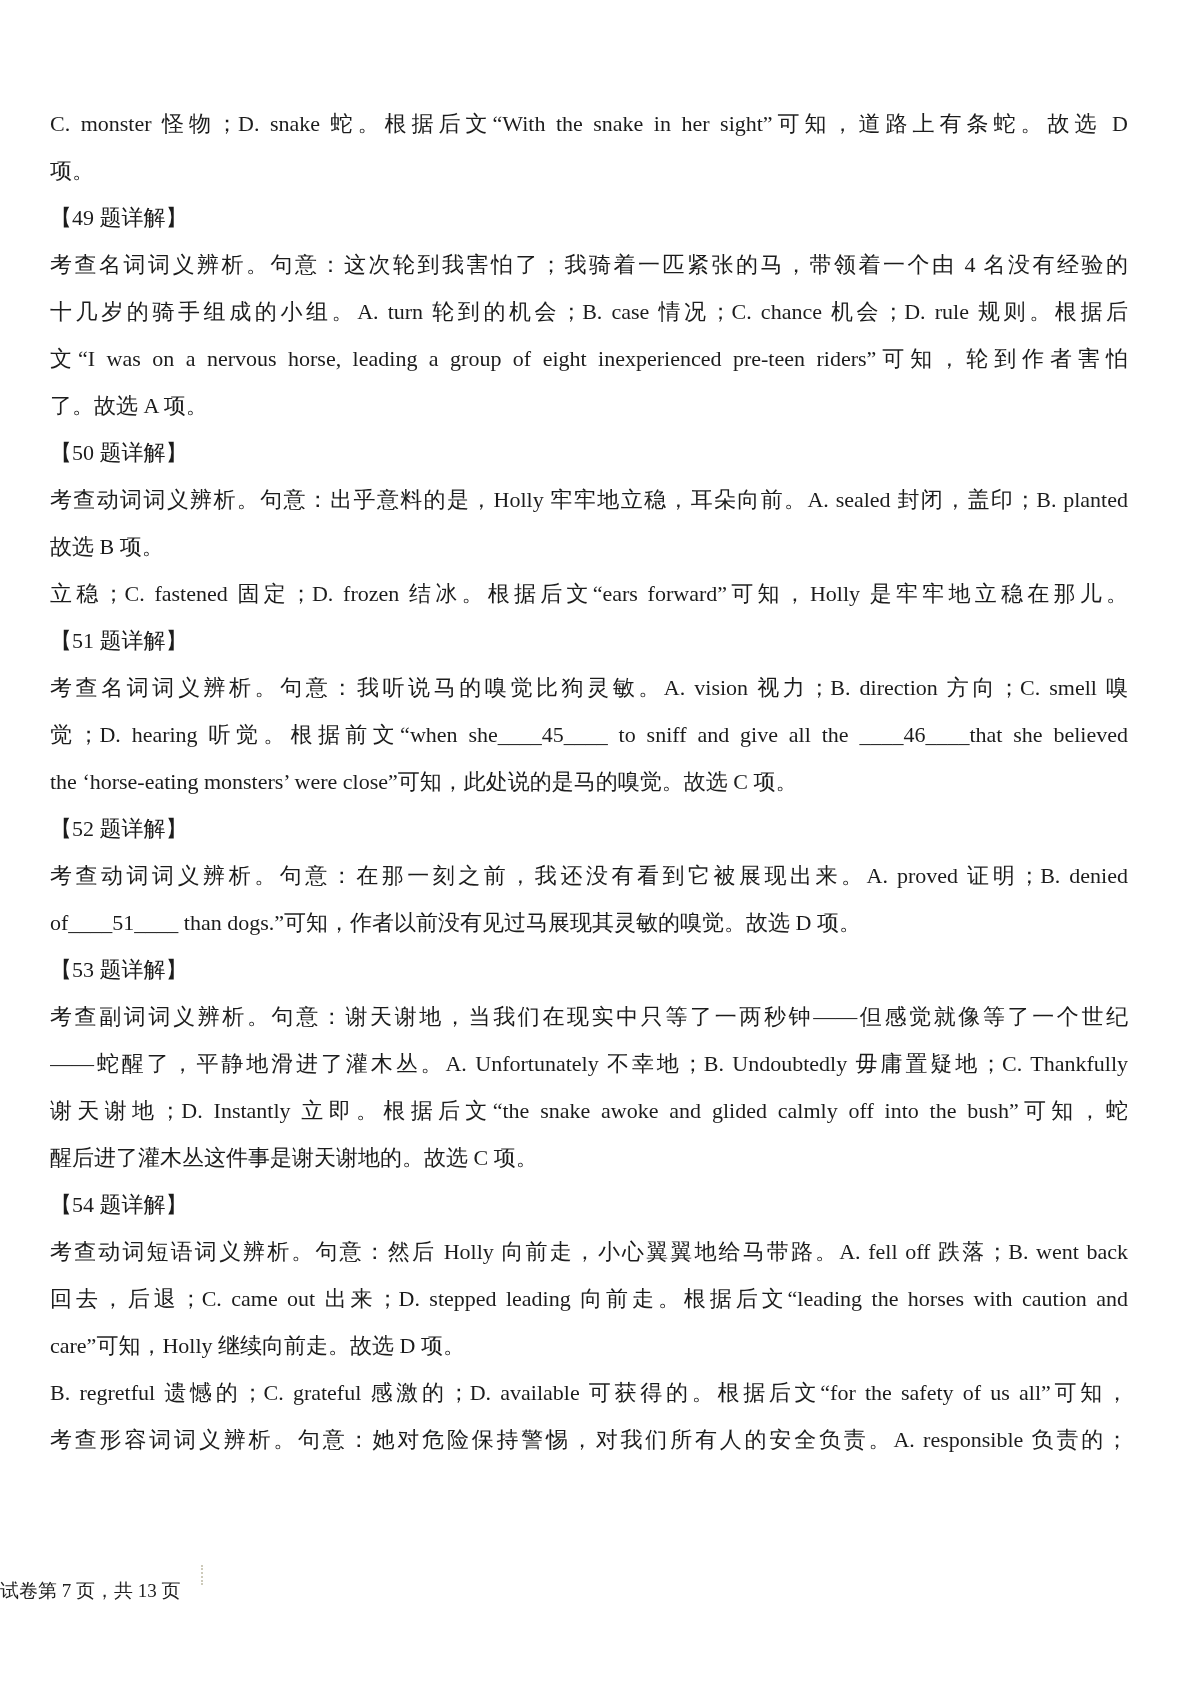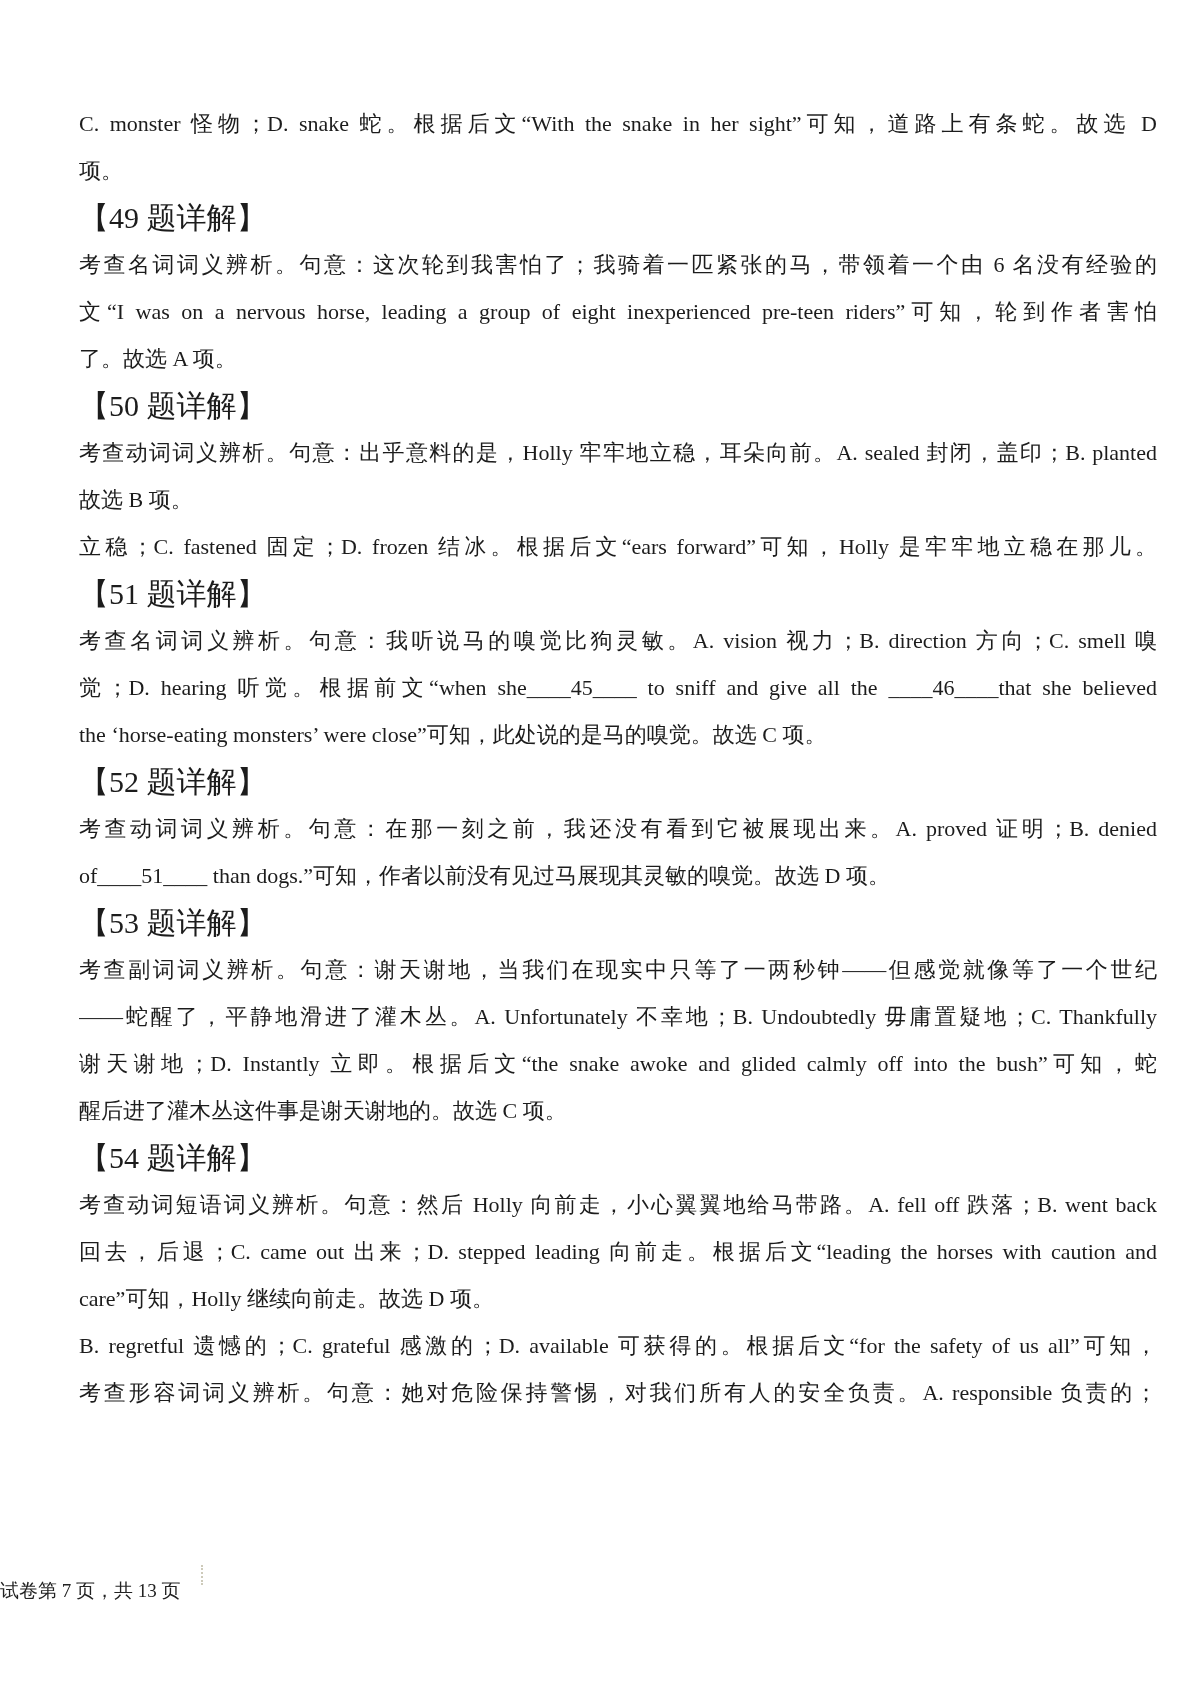--- a/index.html
+++ b/index.html
@@ -11,37 +11,37 @@
     width: 1200px;
     height: 1698px;
     position: relative;
     overflow: hidden;
     font-family: "Liberation Serif", "DejaVu Serif", serif;
     color: #1c1c1c;
   }
   .doc-body {
     position: absolute;
     top: 100px;
-    left: 79px;
+    left: 50px;
     width: 1078px;
   }
   .line {
     font-size: 22px;
     height: 47px;
     line-height: 47px;
     overflow: hidden;
     white-space: normal;
     text-align: left;
   }
   .line.full {
     text-align: justify;
     text-align-last: justify;
   }
   .header-line {
-    font-size: 30px;
+    font-size: 22px;
     height: 47px;
     line-height: 47px;
     text-align: left;
   }
   .page-footer {
     position: absolute;
     top: 1577px;
     left: 0;
     width: 1200px;
     font-size: 19px;
@@ -58,21 +58,22 @@
     opacity: 0.7;
   }
 </style>
 </head>
 <body>
 
 <div class="doc-body">
     <div class="line full">C. monster 怪物；D. snake 蛇。根据后文“With the snake in her sight”可知，道路上有条蛇。故选 D</div>
     <div class="line">项。</div>
     <div class="header-line">【49 题详解】</div>
-    <div class="line full">考查名词词义辨析。句意：这次轮到我害怕了；我骑着一匹紧张的马，带领着一个由 6 名没有经验的</div>
+    <div class="line full">考查名词词义辨析。句意：这次轮到我害怕了；我骑着一匹紧张的马，带领着一个由 4 名没有经验的</div>
+    <div class="line full">十几岁的骑手组成的小组。A. turn 轮到的机会；B. case 情况；C. chance 机会；D. rule 规则。根据后</div>
     <div class="line full">文“I was on a nervous horse, leading a group of eight inexperienced pre-teen riders”可知，轮到作者害怕</div>
     <div class="line">了。故选 A 项。</div>
     <div class="header-line">【50 题详解】</div>
     <div class="line full">考查动词词义辨析。句意：出乎意料的是，Holly 牢牢地立稳，耳朵向前。A. sealed 封闭，盖印；B. planted</div>
     <div class="line">故选 B 项。</div>
     <div class="line full">立稳；C. fastened 固定；D. frozen 结冰。根据后文“ears forward”可知，Holly 是牢牢地立稳在那儿。</div>
     <div class="header-line">【51 题详解】</div>
     <div class="line full">考查名词词义辨析。句意：我听说马的嗅觉比狗灵敏。A. vision 视力；B. direction 方向；C. smell 嗅</div>
     <div class="line full">觉；D. hearing 听觉。根据前文“when she____45____ to sniff and give all the ____46____that she believed</div>
     <div class="line">the ‘horse-eating monsters’ were close”可知，此处说的是马的嗅觉。故选 C 项。</div>

